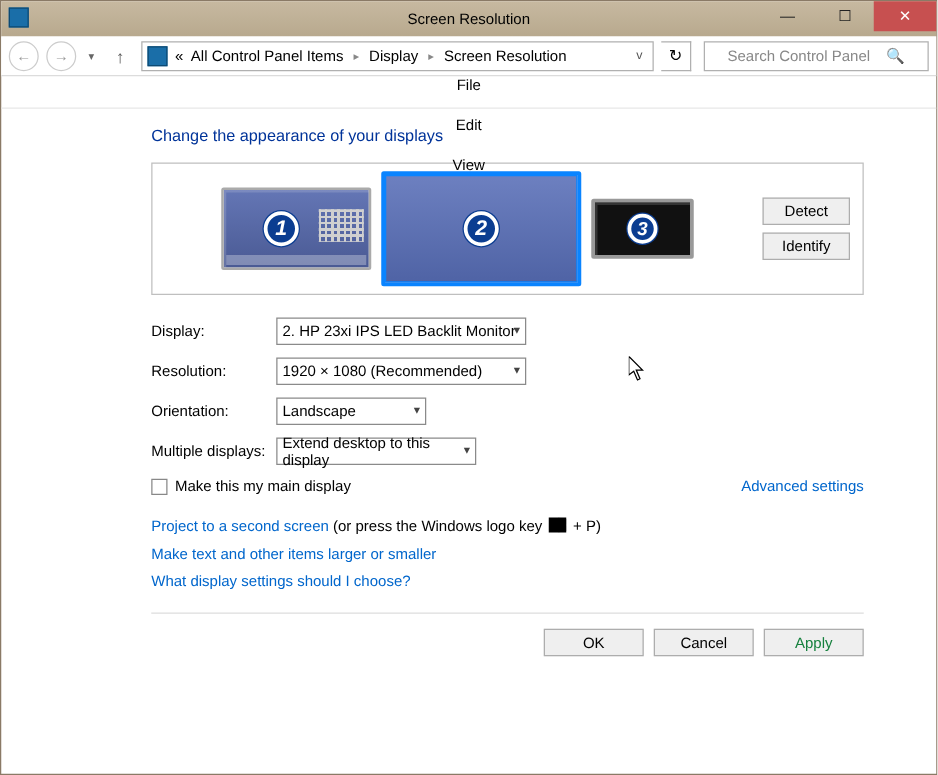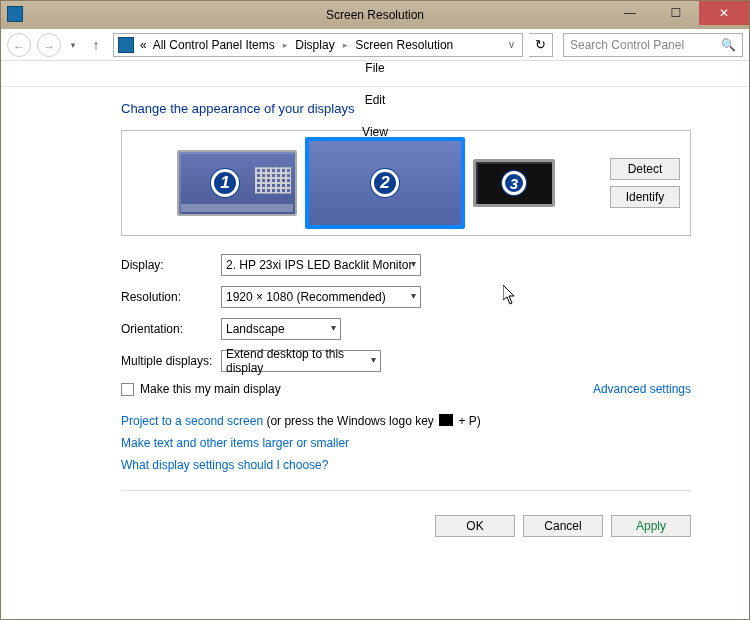--- a/index.html
+++ b/index.html
@@ -12,21 +12,21 @@
   .win-btn.close { background: #c75050; color: #fff; width: 50px; }
   .nav-bar { height: 32px; border-bottom: 1px solid #dcdcdc; display: flex; align-items: center; padding: 0 6px; gap: 6px; background: #fff; }
   .nav-circle { width: 24px; height: 24px; border: 1px solid #ccc; border-radius: 50%; display: flex; align-items: center; justify-content: center; color: #999; font-size: 12px; }
   .nav-drop { width: 12px; height: 24px; display:flex; align-items:center; justify-content:center; color:#666; font-size:9px; }
   .nav-up { width: 22px; height: 22px; display:flex; align-items:center; justify-content:center; color:#555; font-size:14px; }
   .addr { flex: 1; height: 24px; border: 1px solid #b0b0b0; display: flex; align-items: center; padding: 0 4px; gap: 6px; font-size: 12px; color: #000; }
   .addr-icon { width: 16px; height: 16px; background:#1a6ea8; border:1px solid #0d4a73; }
   .addr-sep { color:#888; font-size:9px; padding:0 2px;}
   .addr-drop { margin-left:auto; color:#555; font-size:10px; padding:0 4px;}
   .refresh { width:24px; height:24px; border:1px solid #b0b0b0; border-left:none; display:flex; align-items:center; justify-content:center; font-size:13px;}
-  .search { width:180px; height:24px; border:1px solid #b0b0b0; margin-left:4px; display:flex; align-items:center; padding:0 6px; font-size:12px; color:#888; }
+  .search { width:180px; height:24px; border:1px solid #b0b0b0; margin-left:4px; display:flex; align-items:center; padding:0 18px; font-size:12px; color:#888; }
   .search span.glass { margin-left:auto; color:#666; }
   .menu-bar { height:26px; display:flex; align-items:center; gap:18px; padding:0 14px; font-size:12px; border-bottom:1px solid #e8e8e8;flex-direction:column; }
   .content { padding: 14px 58px 0 120px; }
   .heading { color:#003399; font-size:13px; margin-bottom:14px; }
   .display-box { border:1px solid #bfbfbf; height:106px; display:flex; padding:8px 10px; gap:10px; align-items:center; margin-bottom:18px; }
   .monitors { flex:1; display:flex; align-items:center; gap:8px; justify-content:center; }
   .monitor { border:2px solid #aaa; background:#5a6ea8; position:relative; display:flex; align-items:center; justify-content:center; border-radius:2px; box-shadow: inset 2px 2px 0 rgba(255,255,255,.15); }
   .monitor.m1 { width:120px; height:66px; background: linear-gradient(#6476b5,#4a5a94); }
   .monitor.m2 { width:160px; height:92px; border:3px solid #0a84ff; box-shadow: 0 0 0 1px #0a84ff inset; background: linear-gradient(#6d80c0,#4f63a5); }
   .monitor.m3 { width:82px; height:48px; background:#111; border:3px solid #999; }
@@ -46,21 +46,21 @@
   .sel.w120 { width:120px; }
   .sel.w160 { width:160px; }
   .check-row { display:flex; align-items:flex-end; font-size:12px; margin-top:2px; }
   .check-box { width:13px; height:13px; border:1px solid #888; margin-right:6px; }
   .adv { margin-left:auto; color:#0066cc; font-size:12px; cursor:pointer; }
   .links { margin-top:14px; font-size:12px; line-height:22px; }
   .link { color:#0066cc; cursor:pointer; }
   .normal { color:#000; }
   .winkey { display:inline-block; width:14px; height:12px; background:#000; position:relative; margin:0 2px -1px 2px; }
   .winkey::before { content:""; position:absolute; inset:0; background: linear-gradient(#000,#000); clip-path: polygon(0 15%,48% 5%,48% 48%,0 48%, 0 52%,48% 52%,48% 95%,0 85%,0 52%,52% 52%,52% 100%,100% 90%,100% 52%,52% 52%,52% 48%,100% 48%,100% 10%,52% 0%,52% 48%,0 48%); }
-  .footer-btns { border-top:1px solid #ddd; margin-top:14px; padding:24px 0; display:flex; justify-content:flex-end; gap:8px; }
+  .footer-btns { border-top:1px solid #ddd; margin-top:14px; padding:12px 0; display:flex; justify-content:flex-end; gap:8px; }
   .footer-btns .btn { min-width:80px; }
   .footer-btns .btn.disabled { color:#15803d; }
   .cursor { position:absolute; left:502px; top:284px; font-size:16px; color:#000; pointer-events:none; }
 </style>
 </head>
 <body>
 
 <div class="window">
 
   <div class="titlebar">

